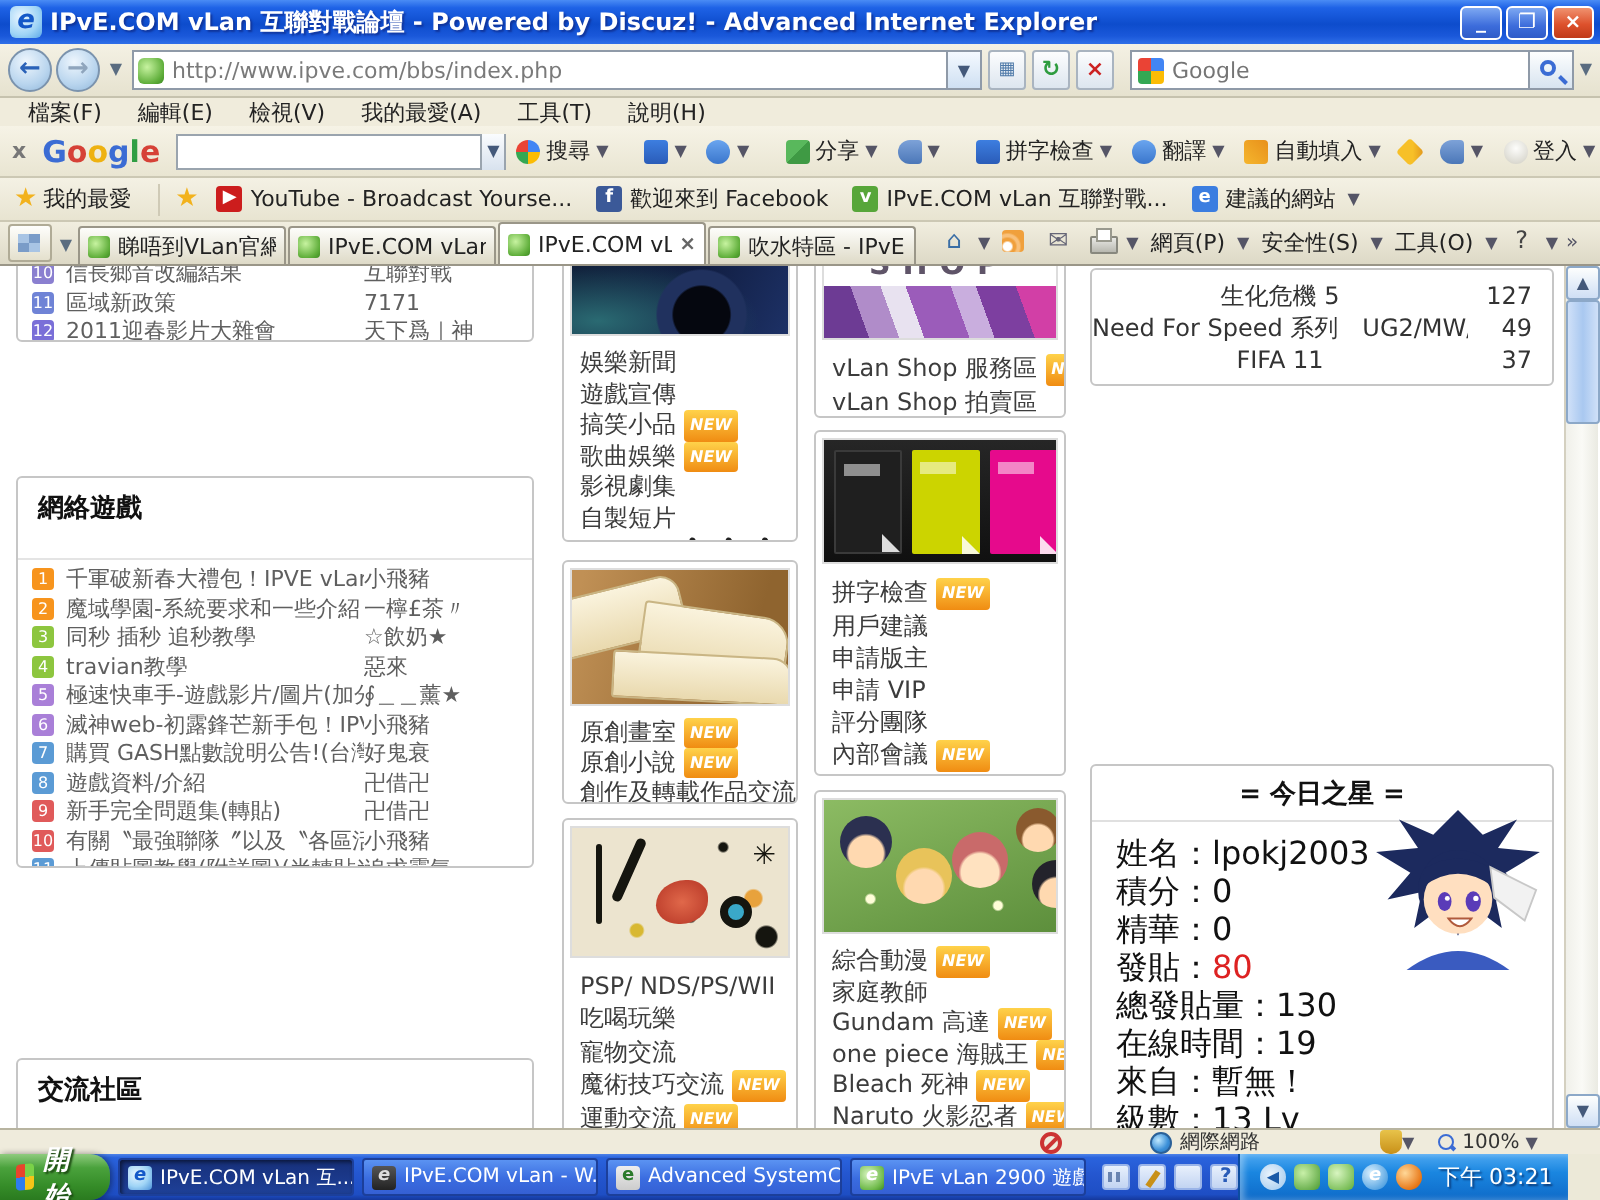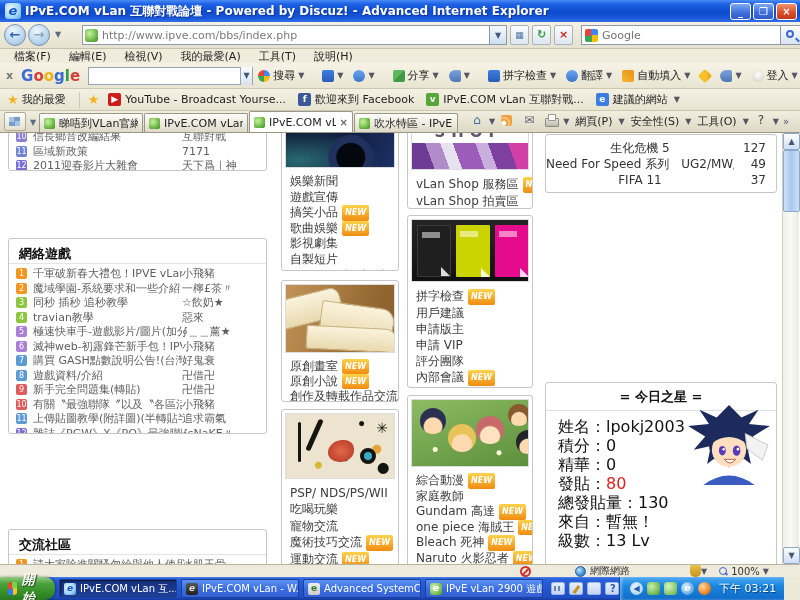--- a/index.html
+++ b/index.html
@@ -25,21 +25,21 @@
   
   .navrow { position:absolute; top:22px; left:0; width:800px; height:27px;
     background:linear-gradient(#f4f1e4,#e6e2cf); border-bottom:1px solid #c6c2ae;
     display:flex; align-items:center; padding:0 4px; }
   .navcirc { width:22px; height:22px; border-radius:50%; border:1px solid #7b93ad; flex:none;
     background:radial-gradient(circle at 40% 30%,#eef6fd,#b9d5ee 60%,#8fb6da); color:#2a62b8;
     text-align:center; line-height:20px; font-size:13px; font-weight:bold; margin-right:2px; }
   .navcirc.dim { color:#8fa5bd; }
   .ddl-sm { width:12px; height:18px; color:#5a6c80; font-size:8px; line-height:18px; text-align:center; flex:none; }
   .addr { position:relative; width:408px; height:20px; background:#fff; border:1px solid #8f9aa8;
-    display:flex; align-items:center; padding:0 2px; flex:none; margin-left:18px; }
+    display:flex; align-items:center; padding:0 2px; flex:none; margin-left:2px; }
   .favicon-g { width:13px; height:13px; border-radius:3px; flex:none; margin-right:4px;
     background:radial-gradient(circle at 35% 35%,#c7f3a0,#5fae3a 70%,#3d8a22); }
   .addr input { border:0; outline:0; flex:1; font-size:11px; color:#7a7a7a; font-family:inherit; background:transparent; }
   .addrddl { width:17px; height:20px; background:linear-gradient(#f4f9ff,#cfe0f2); border:1px solid #8f9aa8;
     border-left:0; color:#44597a; font-size:8px; text-align:center; line-height:19px; flex:none; }
   .tool-sq { width:19px; height:20px; margin-left:3px; border:1px solid #a9b4c0; border-radius:2px; flex:none;
     background:linear-gradient(#fcfdfe,#dde6ef); text-align:center; line-height:18px; font-size:11px; }
   .tool-sq.compat { color:#4d79a8; font-size:9px; }
   .tool-sq.refresh { color:#2e9c3f; font-weight:bold; }
   .tool-sq.stop { color:#cc2222; font-weight:bold; }
@@ -121,21 +121,21 @@
   .printer::before { content:""; position:absolute; left:4px; top:6px; width:12px; height:7px; border-radius:1px;
     background:linear-gradient(#e8e8e4,#b8b8b0); border:1px solid #88887e; }
   .printer::after { content:""; position:absolute; left:7px; top:2px; width:6px; height:5px; background:#fff; border:1px solid #99998e; }
   .cmdtxt { font-size:11px; color:#222; padding:0 4px; white-space:nowrap; }
   .car { font-size:8px; color:#556; }
   .chev { font-size:10px; color:#556; padding:0 2px; }
 
   
   .content { position:absolute; top:133px; left:0; width:800px; height:431px; background:#fff; overflow:hidden; }
   .fbox { position:absolute; background:#fff; border:1px solid #c6c6c6; border-radius:3px; overflow:hidden; }
-  .fhead { font-size:13px; font-weight:bold; color:#111; padding:6px 10px 0; border-bottom:1px solid #e4e4e4; }
+  .fhead { font-size:13px; font-weight:bold; color:#111; padding:6px 10px 16px; border-bottom:1px solid #e4e4e4; }
   .lrow { display:flex; align-items:center; height:13px; padding:0 6px 0 7px; font-size:11px; color:#5f5f5f; margin-bottom:1.5px; }
   .lrow .ticon { width:11px; height:11px; border-radius:2px; color:#fff; font-size:8px; line-height:11px;
     text-align:center; margin-right:6px; flex:none; background:#999; }
   .lrow .ttitle { flex:1; white-space:nowrap; overflow:hidden; }
   .lrow .tauthor { width:78px; flex:none; white-space:nowrap; overflow:hidden; }
   .mimg { position:relative; margin:3px; border:1px solid #ddd; overflow:hidden; }
   .mlinks { padding:3px 0 0 8px; }
   .mlink { font-size:12px; color:#3c3c3c; white-space:nowrap; overflow:hidden; }
   .newb { display:inline-block; margin-left:4px; padding:0 3px; font-size:8px; font-weight:bold; font-style:italic;
     color:#fff; background:linear-gradient(#ffd24a,#f08c12); border-radius:2px; vertical-align:1px; }
@@ -734,20 +734,23 @@
           </div>
 
           <div class="sfield">
             <span>發貼：</span><span class="sval red">80</span>
           </div>
 
           <div class="sfield">
             <span>總發貼量：</span><span class="sval">130</span>
           </div>
 
+          <div class="sfield">
+            <span>在線時間：</span><span class="sval">19</span>
+          </div>
 
           <div class="sfield">
             <span>來自：</span><span class="sval">暫無！</span>
           </div>
 
           <div class="sfield">
             <span>級數：</span><span class="sval">13 Lv</span>
           </div>
 
       </div>

